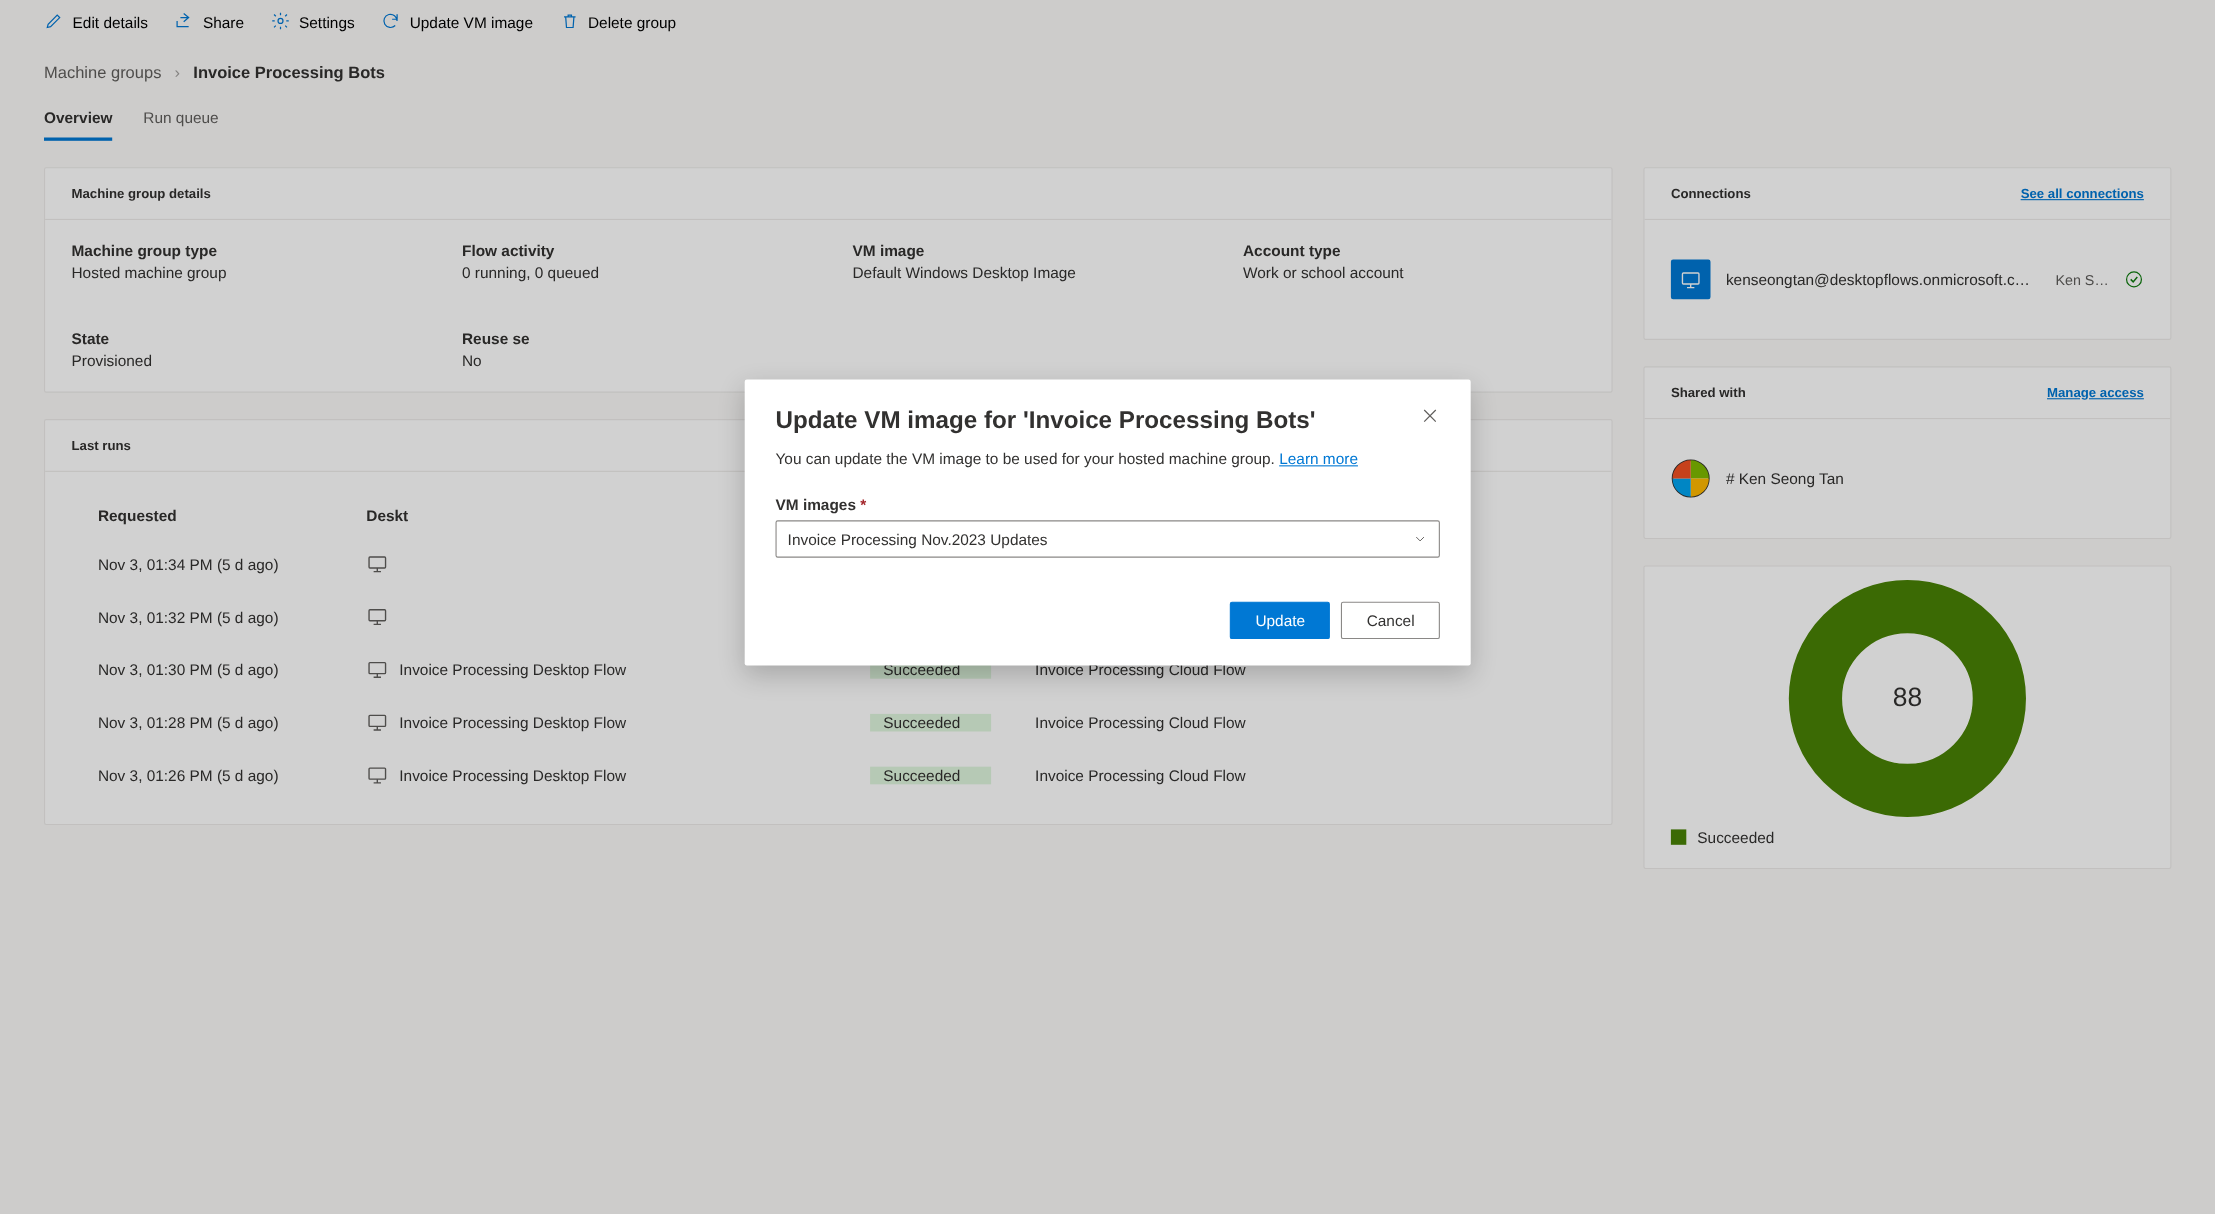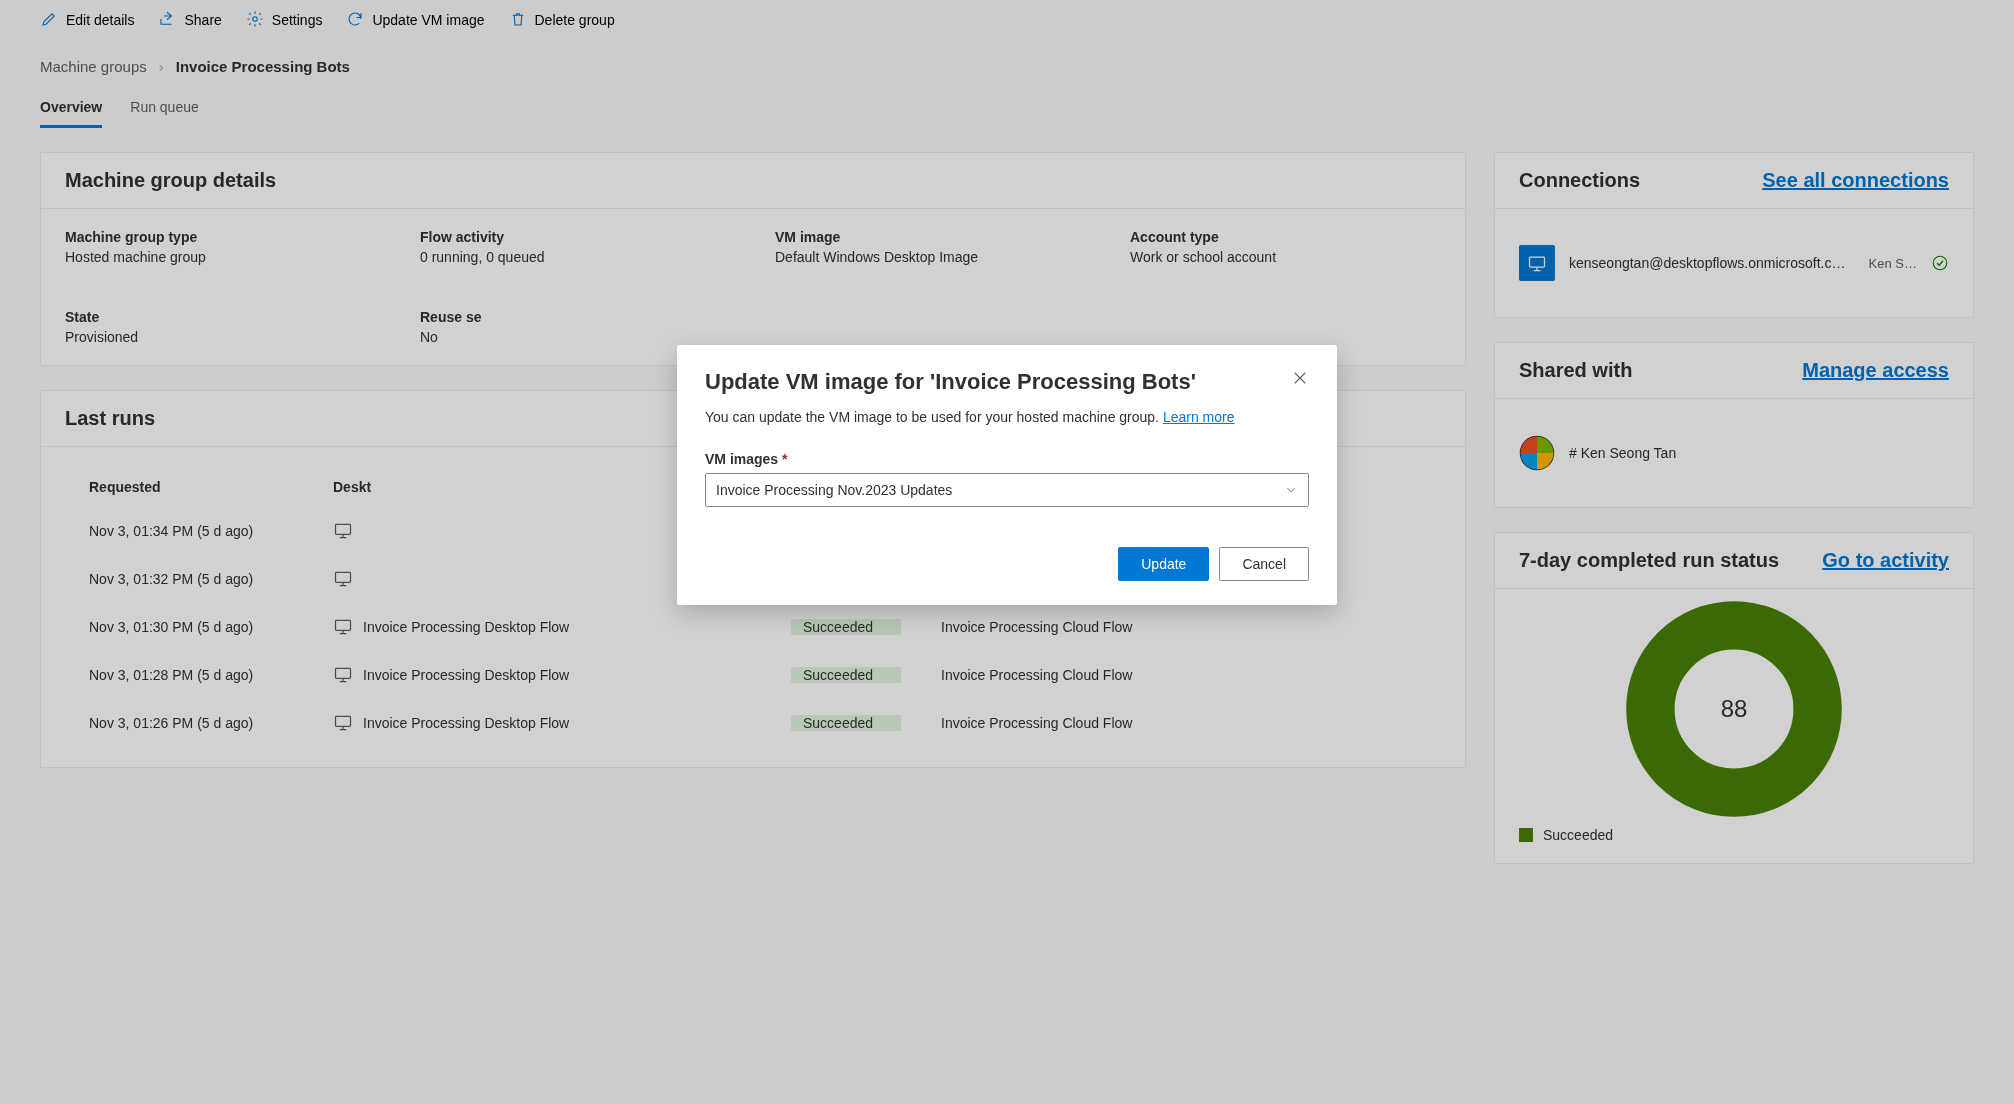--- a/index.html
+++ b/index.html
@@ -20,21 +20,21 @@
 .tabs { display: flex; gap: 28px; padding: 24px 40px 0; border-bottom: 0; }
 .tab { padding-bottom: 10px; cursor: pointer; color: #605e5c; border-bottom: 3px solid transparent; }
 .tab.active { font-weight: 600; color: #323130; border-bottom-color: #0078d4; }
 
 
 .content { display: flex; gap: 28px; padding: 24px 40px; }
 .main { flex: 1; display: flex; flex-direction: column; gap: 24px; }
 .side { width: 480px; display: flex; flex-direction: column; gap: 24px; }
 
 .card { border: 1px solid #edebe9; border-radius: 2px; background: #fff; }
-.card-header { padding: 16px 24px; font-weight: 600; font-size: 20px; border-bottom: 1px solid #edebe9; display: flex; justify-content: space-between; align-items: center; }
+.card-header { padding: 16px 24px; font-weight: 600; font-size: 12px; border-bottom: 1px solid #edebe9; display: flex; justify-content: space-between; align-items: center; }
 .card-body { padding: 20px 24px; }
 
 
 .details-grid { display: grid; grid-template-columns: repeat(4, 1fr); column-gap: 24px; row-gap: 28px; gap: 44px; }
 .detail-label { font-size: 14px; color: #323130; font-weight: 600; margin-bottom: 4px; }
 .detail-value { color: #323130; }
 
 
 .runs-header { display: flex; padding: 12px 0; font-weight: 600; }
 .runs-header div, .run-row div { padding-right: 16px; margin-left: 24px; }
@@ -288,24 +288,20 @@
             <path d="M23 12 A11 11 0 0 1 12 23 L12 12 Z" fill="#ffb900"></path>
             <path d="M12 23 A11 11 0 0 1 1 12 L12 12 Z" fill="#00a4ef"></path>
             <path d="M1 12 A11 11 0 0 1 12 1 L12 12 Z" fill="#f25022"></path>
           </svg>
           <div># Ken Seong Tan</div>
         </div>
       </div>
     </div>
 
     <div class="card">
-      <div class="card-header">
-        <span>7-day completed run status</span>
-        <span class="link">Go to activity</span>
-      </div>
       <div class="card-body donut-wrap">
         <div class="donut">
           <svg viewBox="0 0 100 100">
               <circle cx="50" cy="50" r="38" fill="none" stroke="#498205" stroke-width="22"></circle>
             </svg>
           <div class="donut-num">88</div>
         </div>
         <div class="legend">
           <div class="legend-swatch"></div>
           <span>Succeeded</span>

